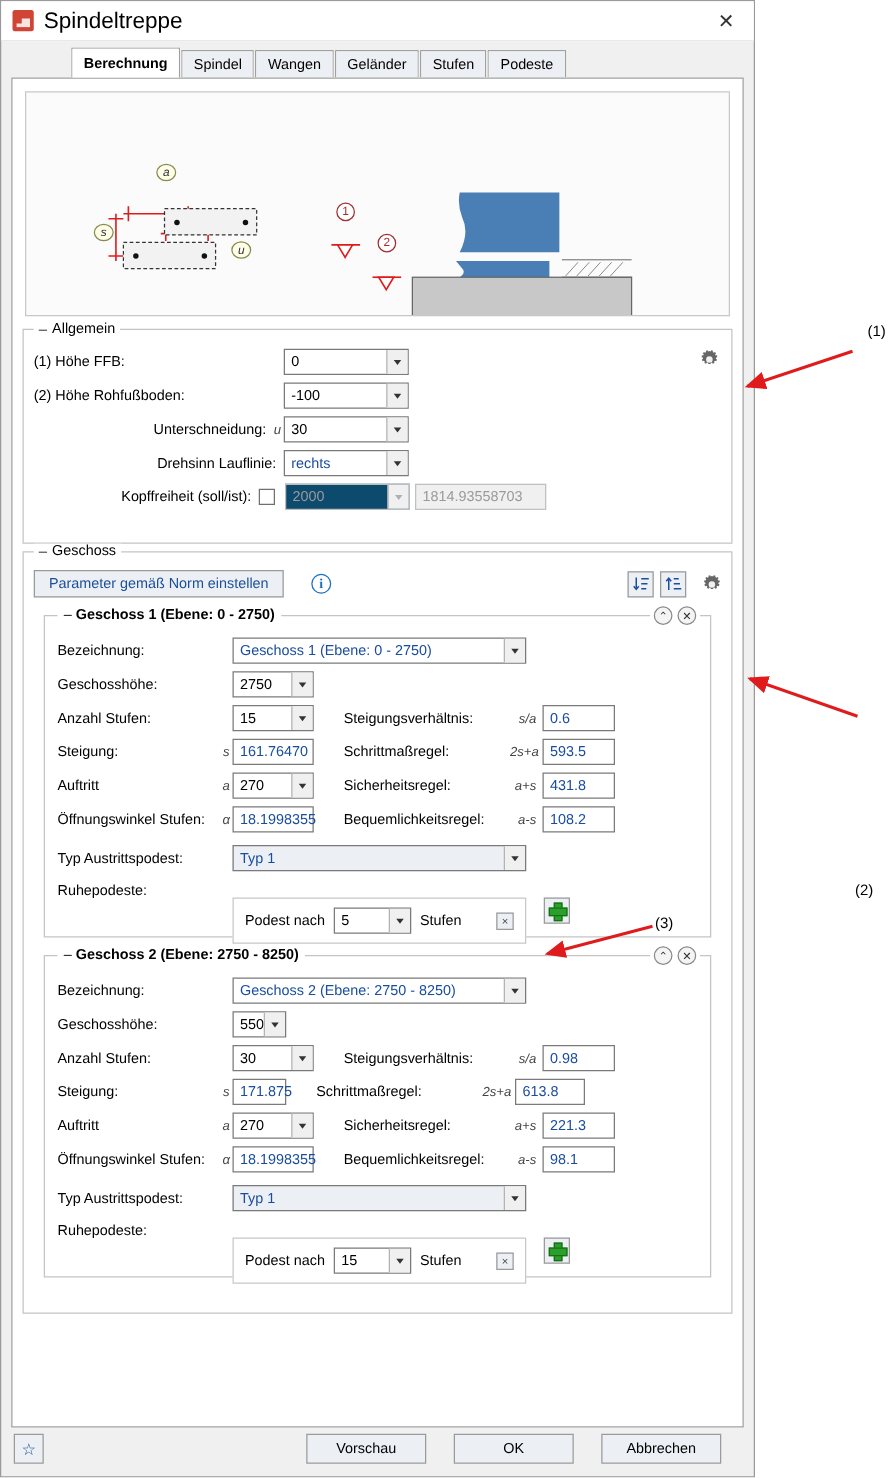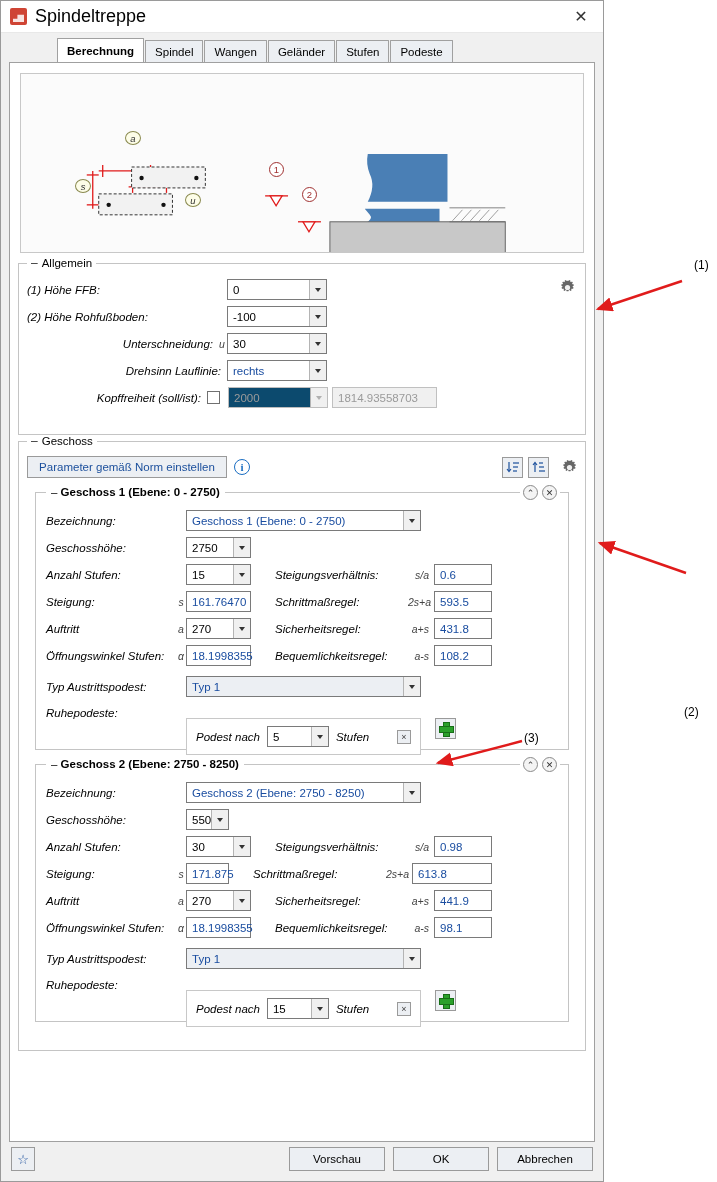--- a/index.html
+++ b/index.html
@@ -62,21 +62,21 @@
   }
   
   .group{ margin:6px 8px 0 8px; border:1px solid #c4c4c4; position:relative; padding:12px 8px 8px 8px;}
   .group > .legend{
     position:absolute; top:-7px; left:8px; background:#fff; padding:0 4px; font-size:11.5px;
     display:flex; align-items:center; gap:4px;
   }
   .legend .minus{ font-size:12px; line-height:1; color:#333;}
   
   .row{ display:flex; align-items:center; height:27px; }
-  .lbl{ font-size:11.5px;font-style:italic; }
+  .lbl{ font-size:11.5px; }
   .ital{ font-style:italic; color:#444; font-size:10.5px; }
   
   .combo{
     height:21px; border:1px solid #7a7a7a; background:#fff;
     display:flex; align-items:center; position:relative; font-size:11.5px;
     padding-left:5px; color:#000;
   }
   .combo .arrow{
     position:absolute; right:0; top:0; bottom:0; width:17px;
     background:#f0f0f0; border-left:1px solid #b4b4b4;
@@ -310,21 +310,21 @@
         <div class="tbox ro" style="width:105px; margin-left:4px;">1814.93558703</div>
       </div>
     </div>
 
     <div class="group" style="height:610px; padding-top:14px;">
       <div class="legend">
         <span class="minus">–</span>
         <span>Geschoss</span>
       </div>
 
-      <div style="display:flex; align-items:center; gap:7px;">
+      <div style="display:flex; align-items:center; gap:22px;">
         <div class="btn blue" style="width:200px;">Parameter gemäß Norm einstellen</div>
         <div class="info">i</div>
         <div style="margin-left:auto; display:flex; align-items:center; gap:5px;">
           <div class="sortbtn">
             <svg width="14" height="14" viewBox="0 0 14 14">
               <g stroke="#1b4f9c" stroke-width="1.2" fill="none">
                 <line x1="3" y1="2" x2="3" y2="11"></line>
                   <polyline points="1,9 3,11.5 5,9"></polyline>
                 <line x1="7" y1="3" x2="13" y2="3"></line>
                   <line x1="7" y1="7" x2="12" y2="7"></line>
@@ -482,33 +482,33 @@
           <div class="ital" style="width:26px; text-align:right; padding-right:5px;">s/a</div>
           <div class="tbox" style="width:58px;">0.98</div>
         </div>
 
         <div class="row">
           <div class="lbl" style="width:130px;">Steigung:</div>
           <div class="ital" style="width:10px; text-align:center;">s</div>
           <div class="tbox" style="width:43px;">171.875</div>
           <div class="lbl" style="width:133px; margin-left:24px;">Schrittmaßregel:</div>
           <div class="ital" style="width:26px; text-align:right; padding-right:5px;">2s+a</div>
-          <div class="tbox" style="width:80px;">613.8</div>
+          <div class="tbox" style="width:56px;">613.8</div>
         </div>
 
         <div class="row">
           <div class="lbl" style="width:130px;">Auftritt</div>
           <div class="ital" style="width:10px; text-align:center;">a</div>
           <div class="combo" style="width:65px;">
             <span>270</span>
             <span class="arrow"></span>
           </div>
           <div class="lbl" style="width:133px; margin-left:24px;">Sicherheitsregel:</div>
           <div class="ital" style="width:26px; text-align:right; padding-right:5px;">a+s</div>
-          <div class="tbox" style="width:58px;">441.9</div>
+          <div class="tbox" style="width:58px;">221.3</div>
         </div>
 
         <div class="row">
           <div class="lbl" style="width:130px;">Öffnungswinkel Stufen:</div>
           <div class="ital" style="width:10px; text-align:center;">α</div>
           <div class="tbox" style="width:65px;">18.1998355</div>
           <div class="lbl" style="width:133px; margin-left:24px;">Bequemlichkeitsregel:</div>
           <div class="ital" style="width:26px; text-align:right; padding-right:5px;">a-s</div>
           <div class="tbox" style="width:58px;">98.1</div>
         </div>
@@ -537,21 +537,21 @@
           <div class="plusbtn" style="margin-left:14px; margin-top:14px;">
             <span class="plus-glyph"></span>
           </div>
         </div>
       </div>
     </div>
   </div>
 
   <div class="footer">
     <div class="starbtn">☆</div>
-    <div style="margin-left:auto; display:flex; gap:8px; margin-right:10px;justify-content:center;">
+    <div style="margin-left:auto; display:flex; gap:22px; margin-right:26px;justify-content:center;">
       <div class="btn bottom">Vorschau</div>
       <div class="btn bottom">OK</div>
       <div class="btn bottom">Abbrechen</div>
     </div>
   </div>
 </div>
 
 <svg class="arrow-svg" style="left:586px; top:275px;" width="110" height="45">
   <defs>
     <marker id="ah" markerWidth="8" markerHeight="8" refX="6" refY="3" orient="auto">

